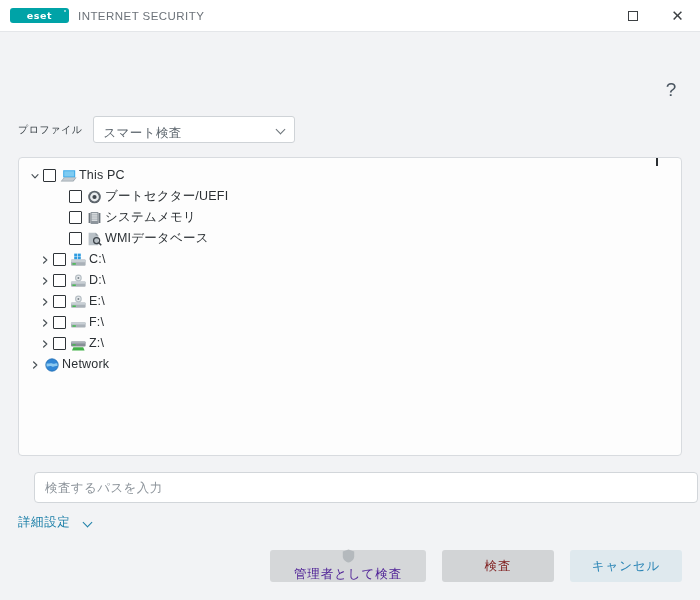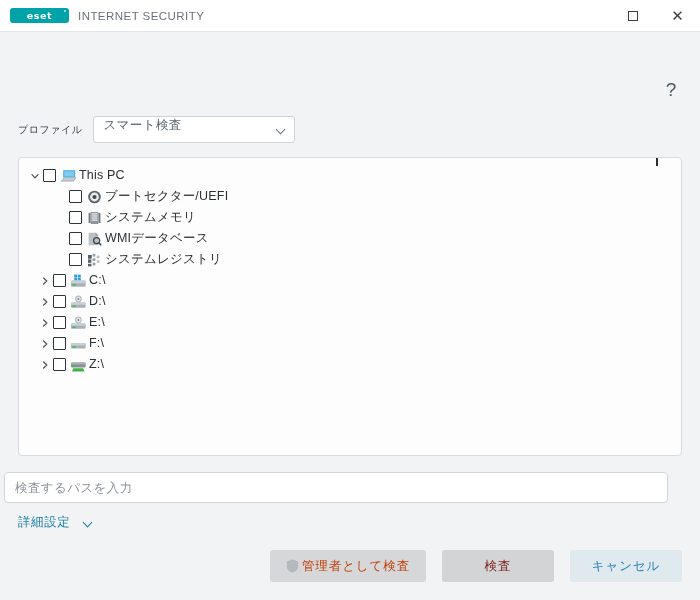--- a/index.html
+++ b/index.html
@@ -141,21 +141,21 @@
     letter-spacing: 0.5px;
   }
   .profile-select {
     position: relative;
     width: 202px;
     height: 27px;
     background: #ffffff;
     border: 1px solid #cfd3d7;
     border-radius: 3px;
     display: flex;
-    align-items: flex-start;
+    align-items: flex-end;
     padding: 0 24px 0 9px;
     cursor: default;
   }
   .profile-select .value {
     font-size: 12.5px;
     color: #5d666e;
     letter-spacing: 0.4px;
     white-space: nowrap;
     overflow: hidden;
   }
@@ -249,21 +249,21 @@
     line-height: 1;
   }
 
   .indent-1 { padding-left: 8px; }
   .indent-2 { padding-left: 34px; }
   .indent-2b { padding-left: 18px; }
 
   
   .path-input {
     position: absolute;
-    left: 4px;
+    left: 34px;
     top: 472px;
     width: 664px;
     height: 31px;
     background: #ffffff;
     border: 1px solid #d2d6da;
     border-radius: 4px;
     padding: 0 10px;
     font-family: "Liberation Sans", "DejaVu Sans", sans-serif;
     font-size: 12.5px;
     color: #2b3034;
@@ -320,22 +320,23 @@
     letter-spacing: 0.9px;
     cursor: default;
     display: flex;
     align-items: center;
     justify-content: center;
     gap: 3px;
     padding: 0 14px;
   }
   .btn-admin {
     background: #d5d7d9;
-    color: #c2410c;
+    color: #4c1d95;
     min-width: 156px;
+    flex-direction: column;
   }
   .btn-scan {
     background: #d2d4d6;
     color: #7f1d1d;
     min-width: 112px;
   }
   .btn-cancel {
     background: #dfe9ee;
     color: #2d86b6;
     min-width: 112px;
@@ -436,38 +437,20 @@
         <span class="ticon">
           <svg width="15" height="14" viewBox="0 0 15 14">
             <path d="M1.6 0.8 L8.6 0.8 L11.4 3.4 L11.4 13.2 L1.6 13.2 Z" fill="#b9c1c7"></path>
             <path d="M8.6 0.8 L11.4 3.4 L8.6 3.4 Z" fill="#8d959c"></path>
             <circle cx="9.6" cy="8.6" r="3.0" fill="none" stroke="#3c4349" stroke-width="1.3"></circle>
             <line x1="11.8" y1="10.8" x2="14.2" y2="13.3" stroke="#3c4349" stroke-width="1.6"></line>
           </svg>
         </span>
         <span class="tlabel">WMIデータベース</span>
       </div>
-      <div class="tree-row indent-2">
-        <span class="expander spacer"></span>
-        <span class="tcheck"></span>
-        <span class="ticon">
-          <svg width="15" height="14" viewBox="0 0 15 14">
-            <rect x="1" y="2" width="3.4" height="3.4" fill="#5a6views"></rect>
-            <rect x="1" y="2" width="3.4" height="3.4" fill="#5a6169"></rect>
-            <rect x="1" y="6.4" width="3.4" height="3.4" fill="#5a6169"></rect>
-            <rect x="1" y="10.8" width="3.4" height="2.6" fill="#5a6169"></rect>
-            <rect x="5.6" y="0.8" width="2.8" height="2.8" fill="#9aa2a9"></rect>
-            <rect x="5.6" y="5.2" width="2.8" height="2.8" fill="#9aa2a9"></rect>
-            <rect x="5.6" y="9.6" width="2.8" height="2.8" fill="#9aa2a9"></rect>
-            <rect x="9.8" y="2.6" width="2.6" height="2.6" fill="#b6bdc3"></rect>
-            <rect x="9.8" y="7.2" width="2.6" height="2.6" fill="#b6bdc3"></rect>
-          </svg>
-        </span>
-        <span class="tlabel">システムレジストリ</span>
-      </div>
       <div class="tree-row indent-2b">
         <span class="expander">
           <svg width="10" height="10" viewBox="0 0 10 10">
             <polyline points="3.6,2 6.8,5 3.6,8" fill="none" stroke="#4b5358" stroke-width="1.2" stroke-linecap="round" stroke-linejoin="round"></polyline>
           </svg>
         </span>
         <span class="tcheck"></span>
         <span class="ticon">
           <svg width="17" height="14" viewBox="0 0 17 14">
             <rect x="1" y="6.6" width="14.6" height="6.2" rx="1" fill="#a9b1b8"></rect>
@@ -544,20 +527,35 @@
         <span class="tcheck"></span>
         <span class="ticon">
           <svg width="17" height="14" viewBox="0 0 17 14">
             <rect x="1" y="4.4" width="14.6" height="5.0" rx="1" fill="#878f96"></rect>
             <rect x="1" y="4.4" width="14.6" height="2.1" rx="1" fill="#aab2b8"></rect>
             <rect x="2.4" y="7.2" width="3.2" height="1.3" fill="#3fbb4a"></rect>
             <path d="M3.4 10.2 L13.2 10.2 L14.6 13.4 L2.0 13.4 Z" fill="#43b149"></path>
           </svg>
         </span>
         <span class="tlabel">Z:\</span>
+      </div>
+      <div class="tree-row indent-1">
+        <span class="expander">
+          <svg width="10" height="10" viewBox="0 0 10 10">
+            <polyline points="3.6,2 6.8,5 3.6,8" fill="none" stroke="#4b5358" stroke-width="1.2" stroke-linecap="round" stroke-linejoin="round"></polyline>
+          </svg>
+        </span>
+        <span class="ticon">
+          <svg width="16" height="14" viewBox="0 0 16 14">
+            <circle cx="8" cy="7" r="6.2" fill="#2f86d6"></circle>
+            <path d="M2.2 5.0 C4.4 6.4 6.0 4.4 8.4 5.6 C10.4 6.6 12.0 4.4 13.8 5.4 L13.8 8.4 C11.6 7.4 10.0 9.4 7.8 8.4 C5.6 7.4 4.0 9.4 2.2 8.2 Z" fill="#8cc9f0"></path>
+            <ellipse cx="8" cy="7" rx="6.2" ry="6.2" fill="none" stroke="#1f6cb0" stroke-width="0.8"></ellipse>
+          </svg>
+        </span>
+        <span class="tlabel">Network</span>
       </div>
     </div>
 </div>
 
 <input class="path-input" type="text" placeholder="検査するパスを入力" style="">
 
 <div class="adv-link">
   <span class="adv-text">詳細設定</span>
   <span class="adv-chev"></span>
 </div>

